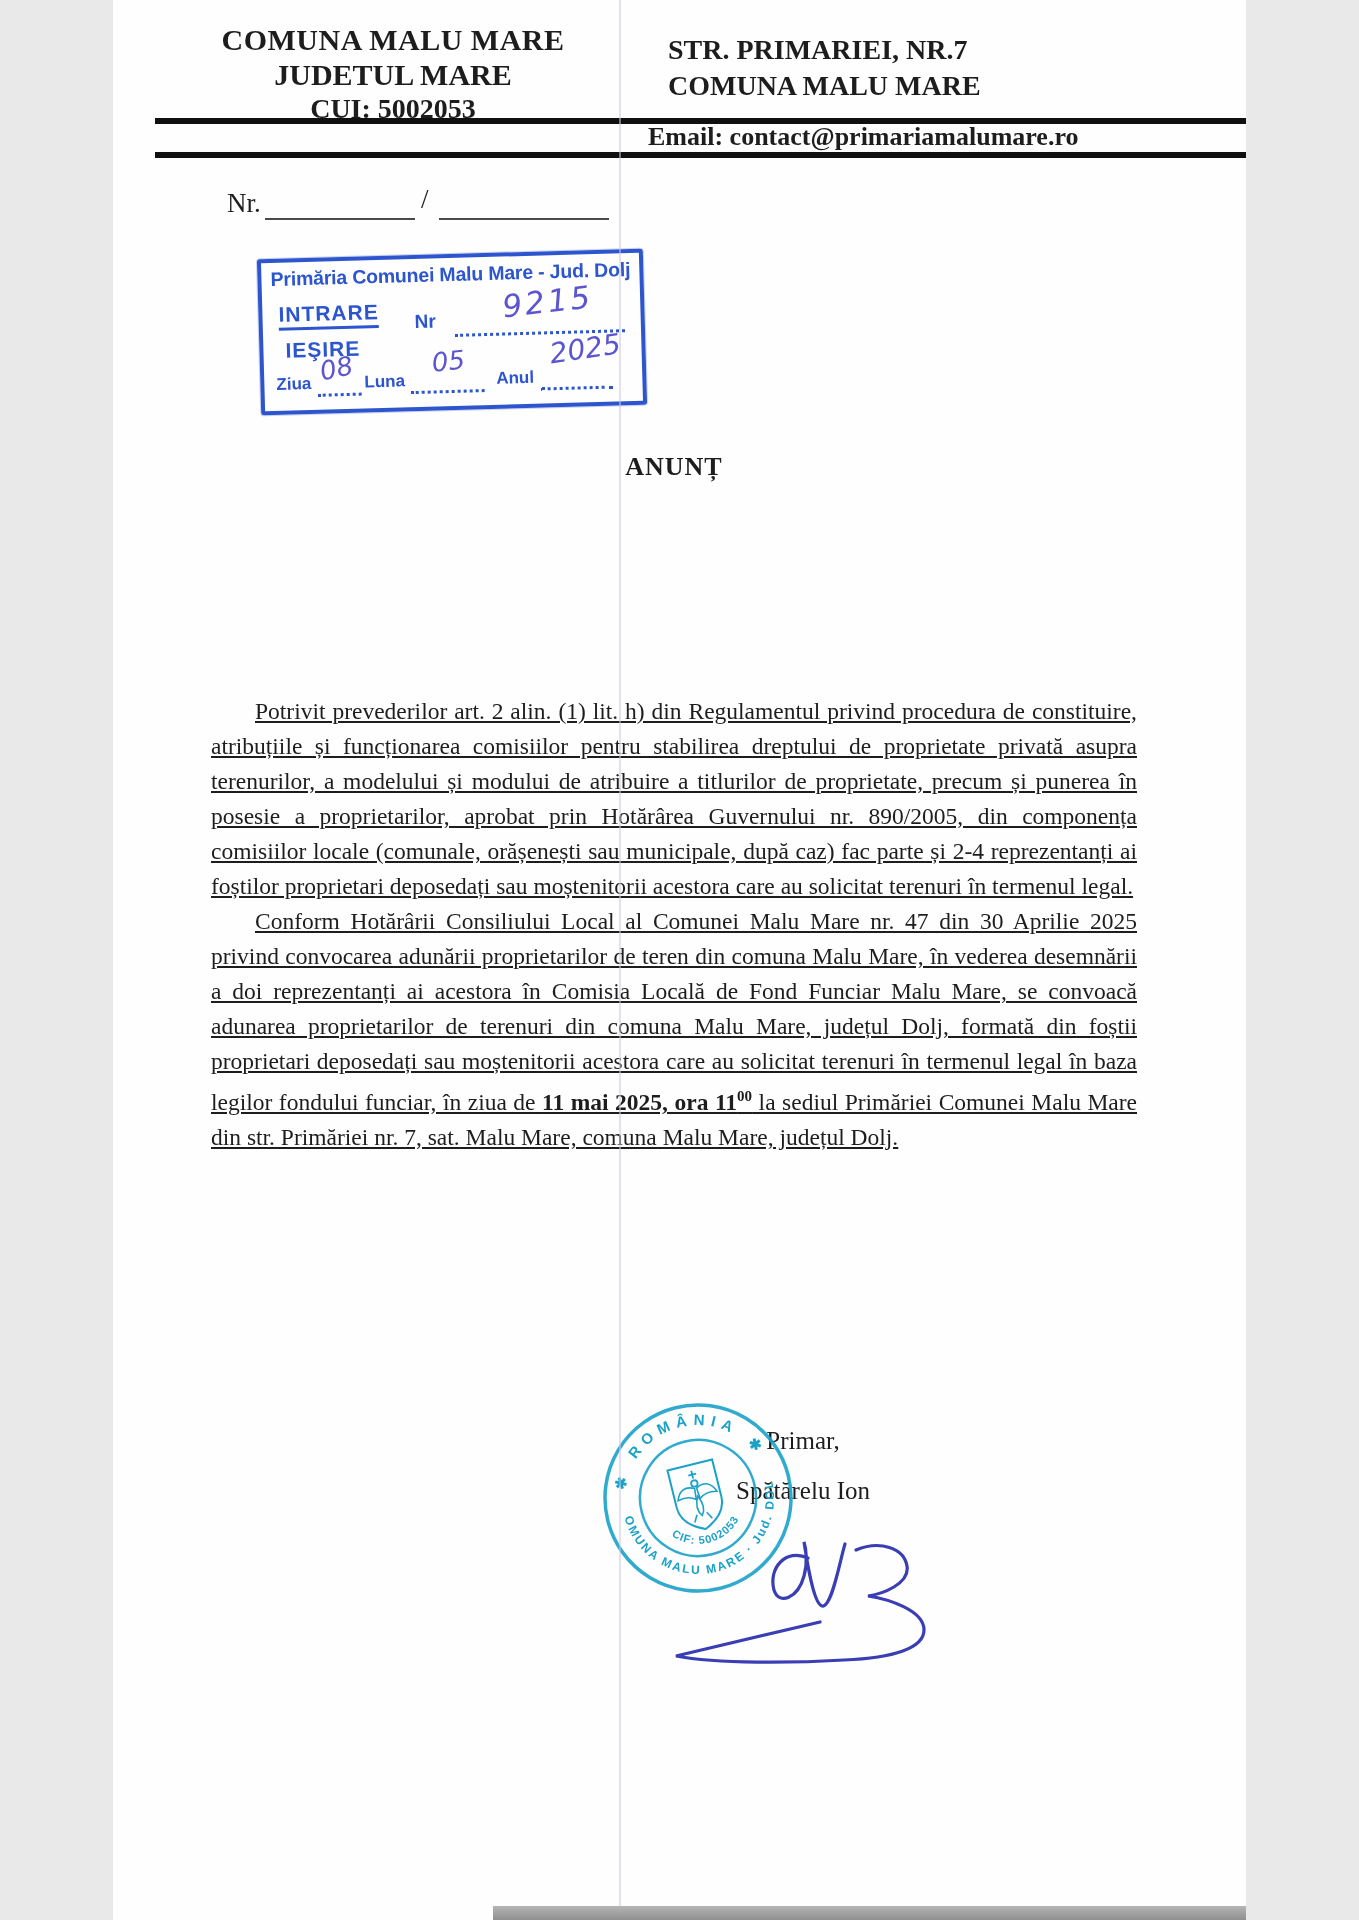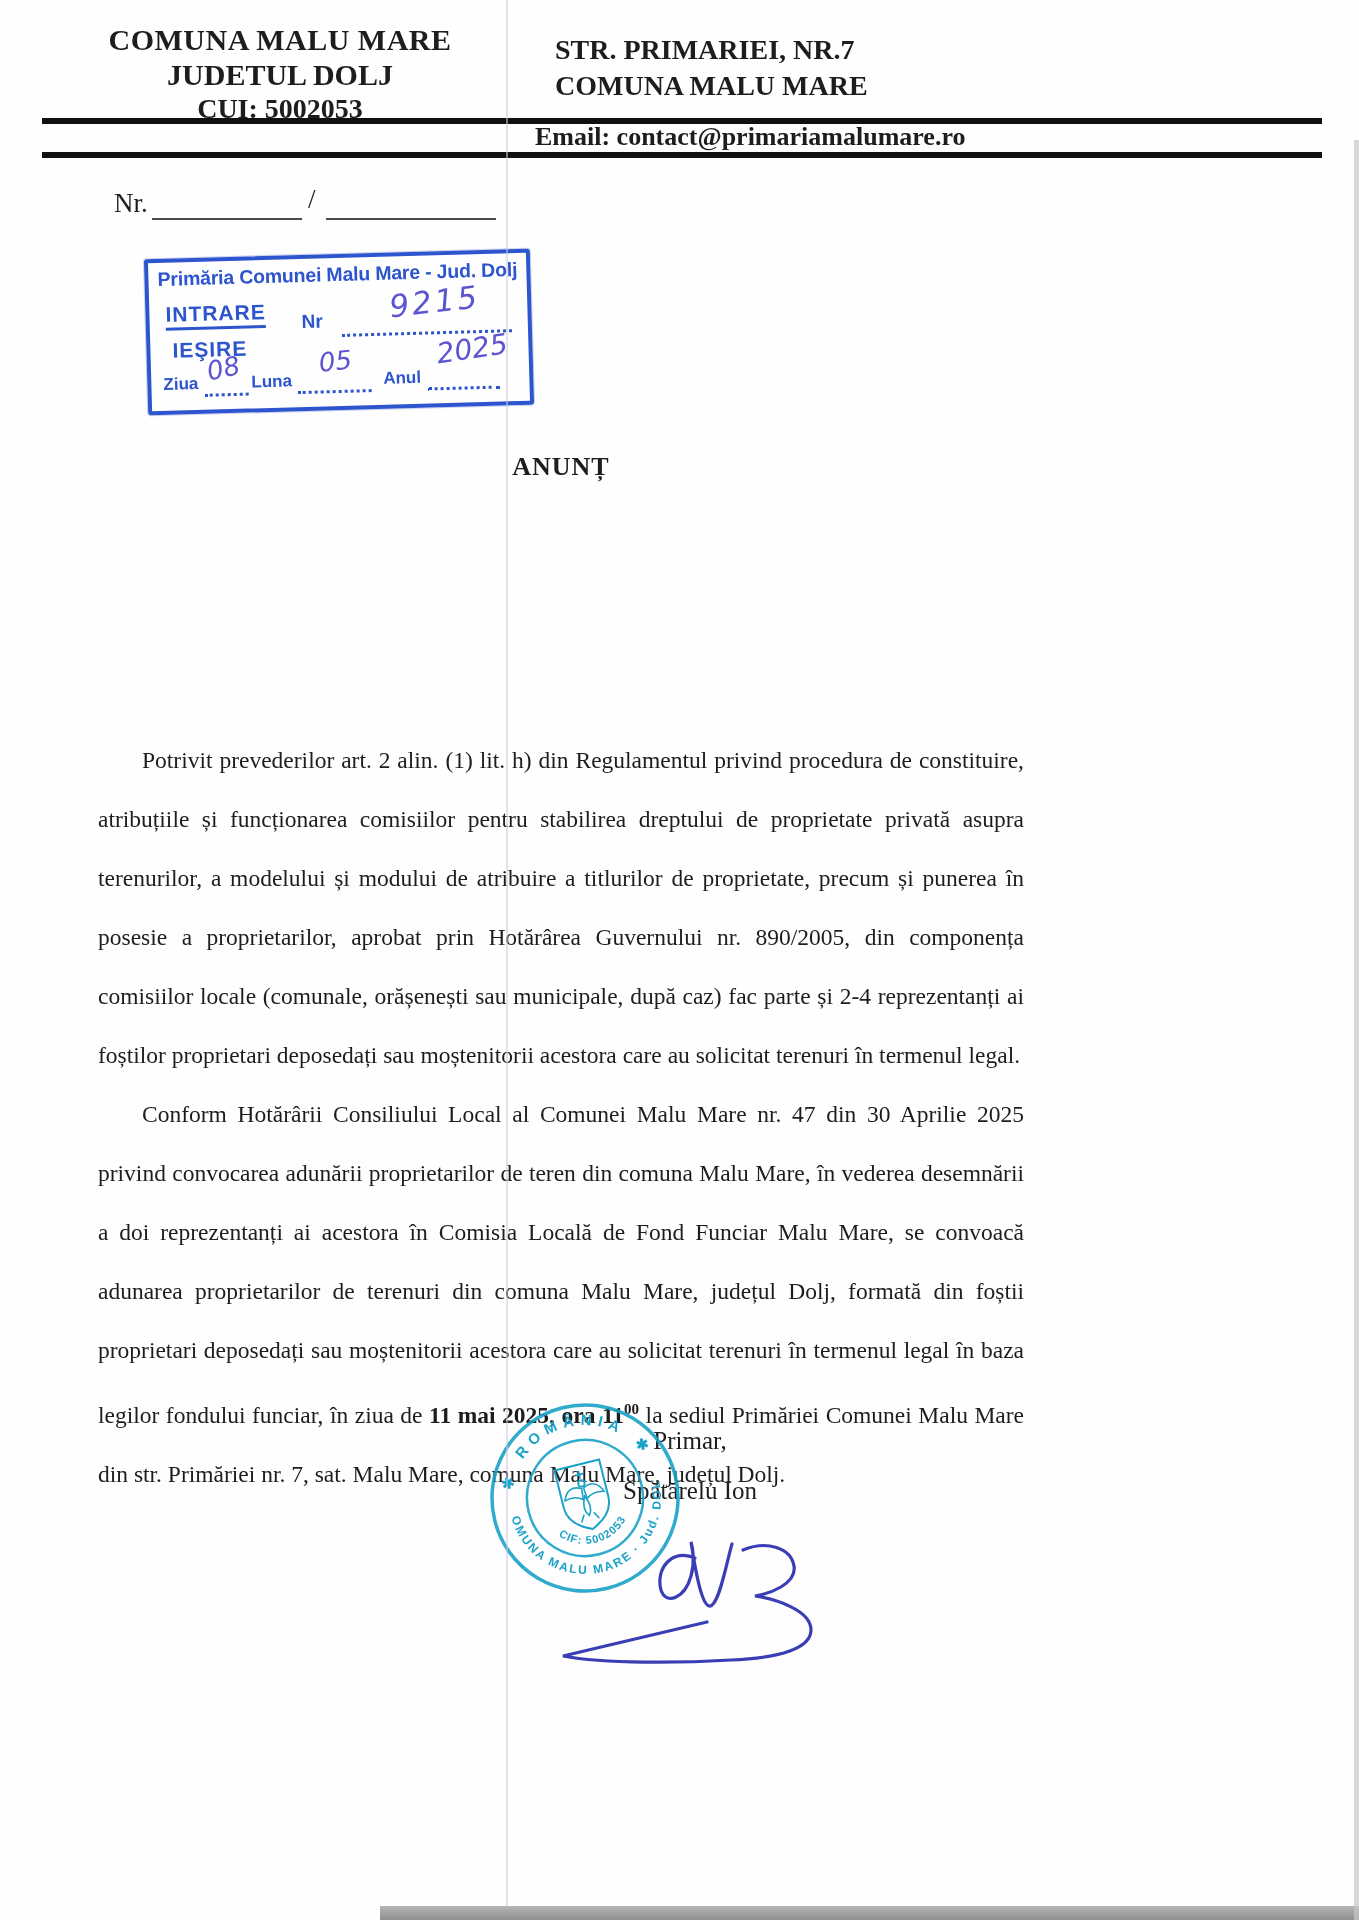--- a/index.html
+++ b/index.html
@@ -1,17 +1,17 @@
 <!DOCTYPE html>
 <html><head>
 <meta charset="utf-8">
 <style>
   html,body{margin:0;padding:0;background:#e9e9e9;}
   .page{
-    position:relative;width:1359px;height:1920px;background:#fefefe;
+    position:relative;width:1133px;height:1920px;background:#fefefe;
     font-family:"Liberation Serif", serif;color:#1d1d1d;overflow:hidden;
     margin:0 auto;
   }
   .abs{position:absolute;}
   
   .hdr-left{left:60px;top:22px;width:440px;text-align:center;font-weight:bold;}
   .hdr-left .l1{font-size:30px;line-height:35px;letter-spacing:.5px;}
   .hdr-left .l2{font-size:30px;line-height:35px;}
   .hdr-left .l3{font-size:28px;line-height:33px;}
   .hdr-right{left:555px;top:32px;width:510px;text-align:left;font-weight:bold;font-size:28px;line-height:36px;}
@@ -45,42 +45,42 @@
   .es-anul{left:232px;top:112px;font-size:17px;}
   .es-aline{left:276px;top:84px;width:72px;height:48px;border-bottom:3px dotted #2d55cd;}
   .hand{color:#5c55cf;font-family:"DejaVu Sans", sans-serif;font-style:italic;font-weight:normal;}
   .hw-9215{left:240px;top:28px;font-size:31px;transform:rotate(-5deg);letter-spacing:3px;}
   .hw-08{left:56px;top:92px;font-size:26px;transform:rotate(-10deg);}
   .hw-05{left:168px;top:88px;font-size:26px;transform:rotate(-4deg);}
   .hw-2025{left:286px;top:78px;font-size:28px;transform:rotate(-7deg);}
   
   .doc-title{left:98px;top:452px;width:926px;text-align:center;font-weight:bold;font-size:26px;letter-spacing:1px;}
   .doc-subtitle{left:88px;top:500px;width:946px;text-align:center;font-weight:bold;font-size:24.5px;line-height:49px;}
-  .body-text{left:98px;top:731px;width:926px;font-size:23.5px;line-height:59px;text-align:justify;}
+  .body-text{left:98px;top:694px;width:926px;font-size:23.5px;line-height:35px;text-align:justify;text-decoration:underline;}
   .body-text p{margin:0;text-indent:44px;}
   .body-text sup{font-size:15px;font-weight:bold;}
   .b{font-weight:bold;}
   
   .sig{left:540px;top:1416px;width:300px;text-align:center;font-size:25px;line-height:50px;}
   
   .round-stamp{left:483px;top:1396px;width:204px;height:204px;}
   .sig-svg{left:535px;top:1520px;width:310px;height:170px;}
   
   .crease{left:506px;top:0;width:2px;height:1920px;background:#cdc6de;opacity:.55;}
   .bottom-edge{left:380px;top:1906px;width:979px;height:14px;background:linear-gradient(#b5b5b5,#8f8f8f);}
   .right-edge{left:1354px;top:140px;width:5px;height:1780px;background:#c7c7c7;opacity:.7;}
 </style>
 </head>
 <body>
 
 <div class="page">
 
   <div class="abs hdr-left">
     <div class="l1">COMUNA MALU MARE</div>
-    <div class="l2">JUDETUL DOLJ</div>
+    <div class="l2">JUDETUL MARE</div>
     <div class="l3">CUI: 5002053</div>
   </div>
   <div class="abs hdr-right">
     <div>STR. PRIMARIEI, NR.7</div>
     <div>COMUNA MALU MARE</div>
   </div>
   <div class="abs rule rule1"></div>
   <div class="abs email">Email: contact@primariamalumare.ro</div>
   <div class="abs rule rule2"></div>
 

